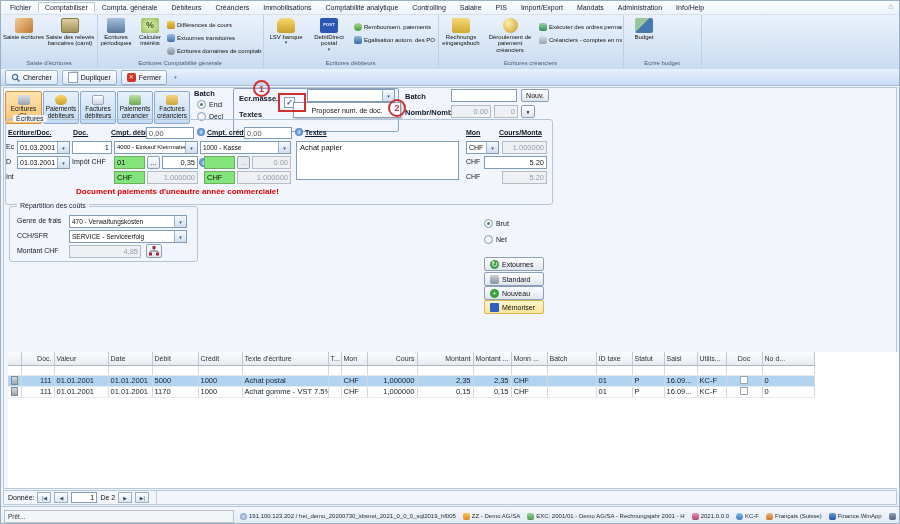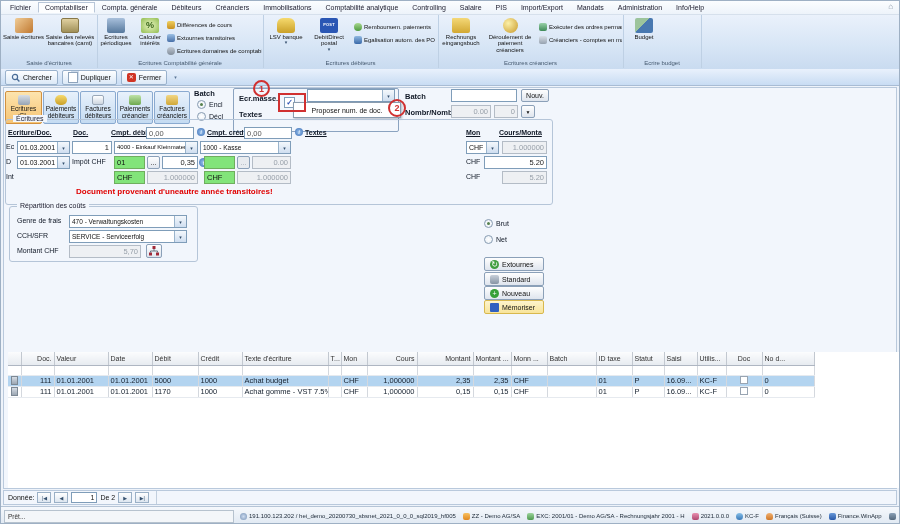--- a/index.html
+++ b/index.html
@@ -337,20 +337,21 @@
   </div>
   <div class="fld rt" style="left:71px;top:140px;width:40px">1</div>
   <div class="cmb" style="left:113px;top:140px;width:84px">
     <span class="txt" style="font-size:6px">4000 - Einkauf Kleinmaterial</span>
     <span class="dd">▾</span>
   </div>
   <div class="cmb" style="left:199px;top:140px;width:91px">
     <span class="txt">1000 - Kasse</span>
     <span class="dd">▾</span>
   </div>
+  <div class="txtarea">Achat papier</div>
   <div class="cmb" style="left:465px;top:140px;width:33px">
     <span class="txt" style="font-size:7px">CHF</span>
     <span class="dd">▾</span>
   </div>
   <div class="fld gy rt" style="left:501px;top:140px;width:45px">1.000000</div>
 
   <span class="plain" style="left:5px;top:157px">D</span>
   <div class="cmb" style="left:16px;top:155px;width:53px">
     <span class="txt" style="font-size:7px">01.03.2001</span>
     <span class="dd">▾</span>
@@ -371,36 +372,36 @@
   <div class="fld rt" style="left:483px;top:155px;width:63px">5.20</div>
 
   <span class="plain" style="left:5px;top:172px">Int</span>
   <div class="fld gn" style="left:113px;top:170px;width:31px">CHF</div>
   <div class="fld gy rt" style="left:146px;top:170px;width:51px">1.000000</div>
   <div class="fld gn" style="left:203px;top:170px;width:31px">CHF</div>
   <div class="fld gy rt" style="left:236px;top:170px;width:54px">1.000000</div>
   <span class="plain" style="left:465px;top:172px">CHF</span>
   <div class="fld gy rt" style="left:501px;top:170px;width:45px">5.20</div>
 
-  <div class="warn">Document provenant d'uneautre année transitoires!</div>
+  <div class="warn">Document paiements d'uneautre année commerciale!</div>
 
   <div class="fset" style="left:8px;top:205px;width:187px;height:54px"></div>
   <span class="fset-legend" style="left:16px;top:201px">Répartition des coûts</span>
   <span class="plain" style="left:16px;top:216px">Genre de frais</span>
   <div class="cmb" style="left:68px;top:214px;width:118px">
     <span class="txt">470 - Verwaltungskosten</span>
     <span class="dd">▾</span>
   </div>
   <span class="plain" style="left:16px;top:231px">CCH/SFR</span>
   <div class="cmb" style="left:68px;top:229px;width:118px">
     <span class="txt">SERVICE - Serviceerfolg</span>
     <span class="dd">▾</span>
   </div>
   <span class="plain" style="left:16px;top:246px">Montant CHF</span>
-  <div class="fld gy rt" style="left:68px;top:244px;width:72px">5,70</div>
+  <div class="fld gy rt" style="left:68px;top:244px;width:72px">4,85</div>
   <div class="btn3d" style="left:145px;top:243px;width:16px;height:14px">
     <svg width="10" height="10">
       <rect x="3.5" y="0" width="3" height="3" fill="#a02838"></rect>
       <rect x="0" y="6.5" width="3" height="3" fill="#a02838"></rect>
       <rect x="7" y="6.5" width="3" height="3" fill="#a02838"></rect>
       <path d="M5 3 V5 M1.5 6.5 V5 H8.5 V6.5" stroke="#6a7684" fill="none"></path>
     </svg>
   </div>
 
   <span class="radio on" style="left:483px;top:218px"></span>
@@ -496,21 +497,21 @@
           </tr>
           <tr class="grow sel">
             <td style="text-align: left;">
               <div class="rowicon"></div>
             </td>
             <td style="text-align: right;">111</td>
             <td style="text-align: left;">01.01.2001</td>
             <td style="text-align: left;">01.01.2001</td>
             <td style="text-align: left;">5000</td>
             <td style="text-align: left;">1000</td>
-            <td style="text-align: left;">Achat budget</td>
+            <td style="text-align: left;">Achat postal</td>
             <td style="text-align: left;"></td>
             <td style="text-align: left;">CHF</td>
             <td style="text-align: right;">1,000000</td>
             <td style="text-align: right;">2,35</td>
             <td style="text-align: right;">2,35</td>
             <td style="text-align: left;">CHF</td>
             <td style="text-align: left;"></td>
             <td style="text-align: left;">01</td>
             <td style="text-align: left;">P</td>
             <td style="text-align: left;">16.09...</td>

